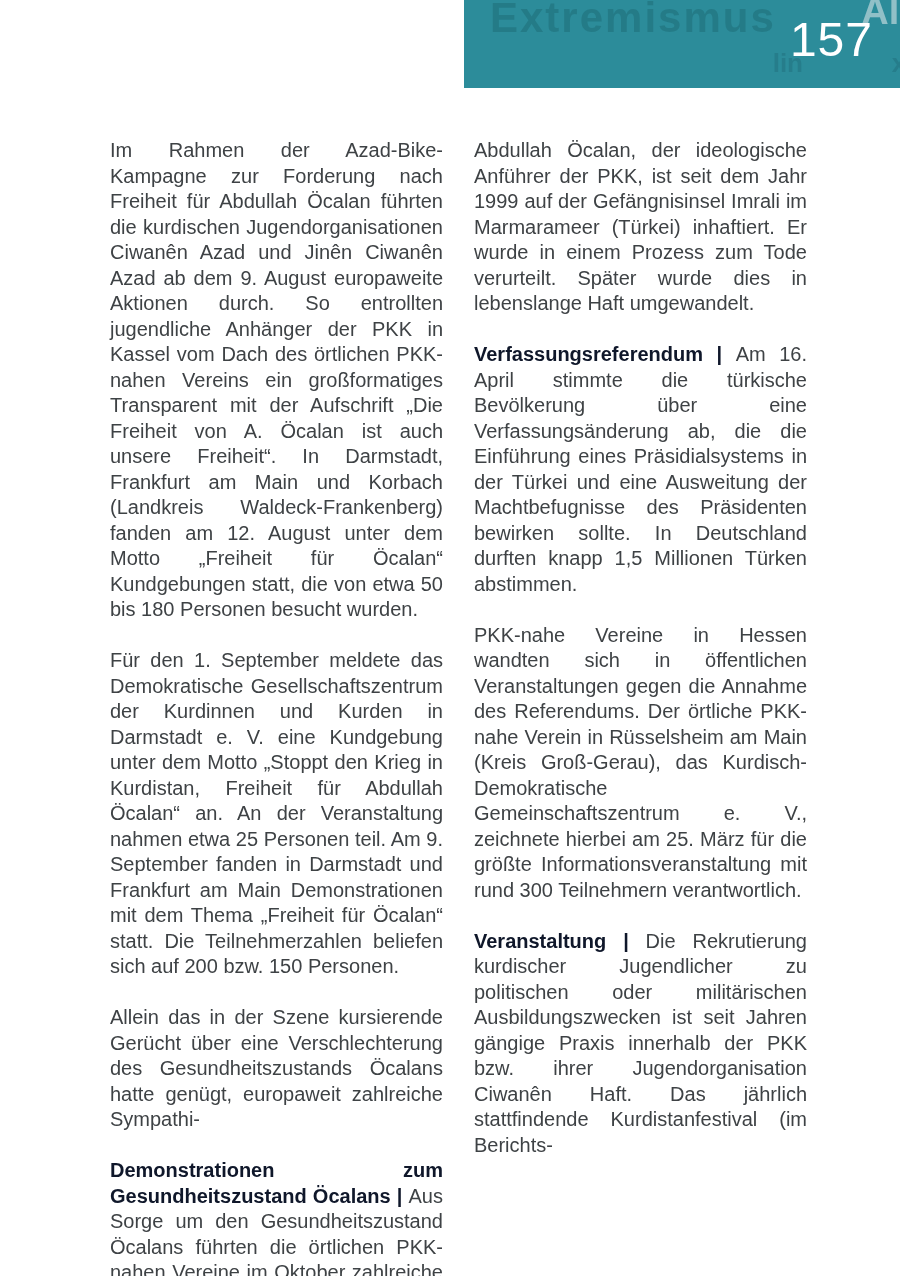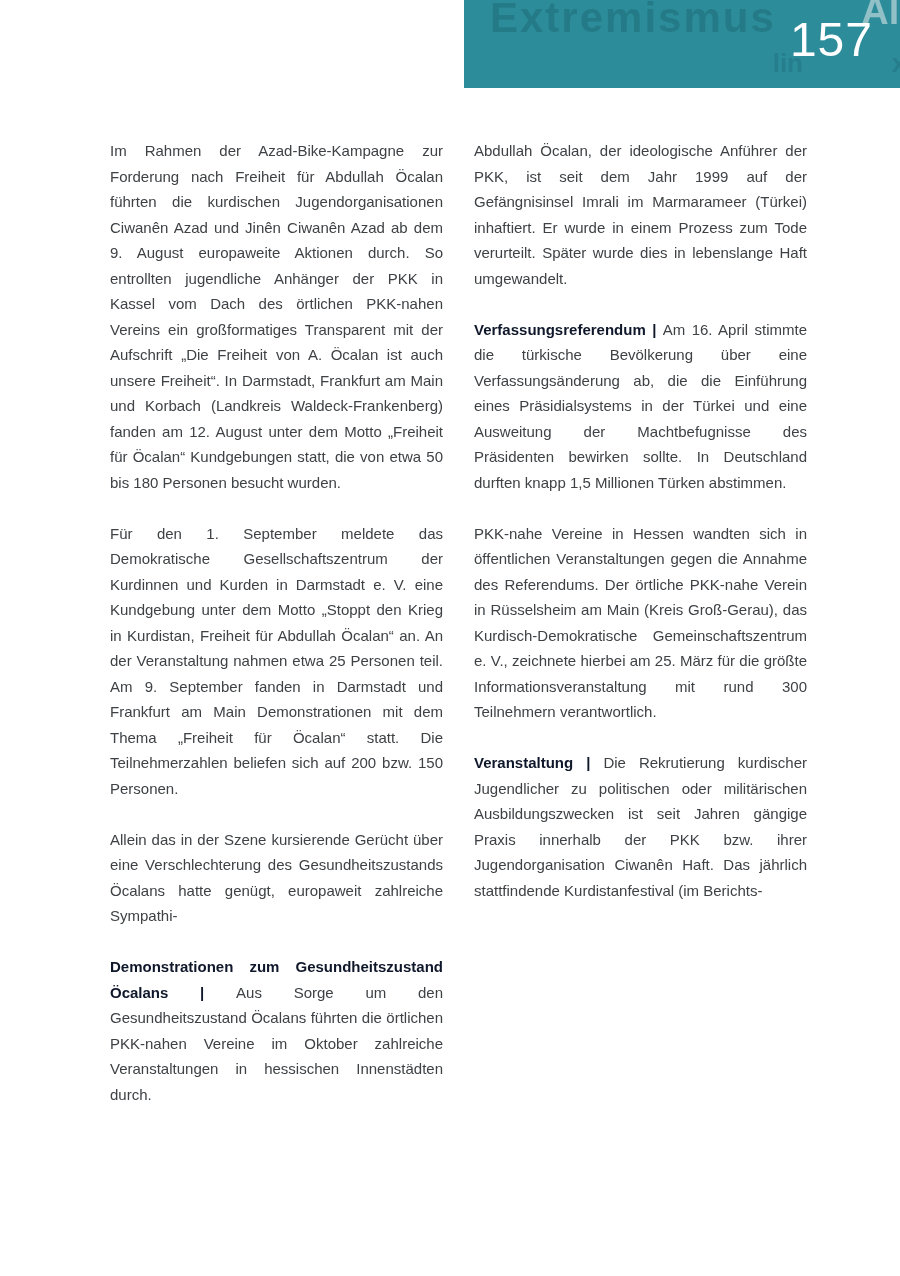--- a/index.html
+++ b/index.html
@@ -61,21 +61,21 @@
   
   .content {
     position: absolute;
     left: 110px; top: 138px;
     width: 698px;
     display: flex;
     gap: 31px;
   }
   .col { width: 333px; }
   .col p {
-    font-size: 15px;
+    font-size: 20px;
     line-height: 25.5px;
     color: #3e4245;
     text-align: justify;
     margin: 0 0 25.5px 0;
     hyphens: auto;
     -webkit-hyphens: auto;
   }
   .col p strong {
     font-weight: 700;
     color: #0f172a;

